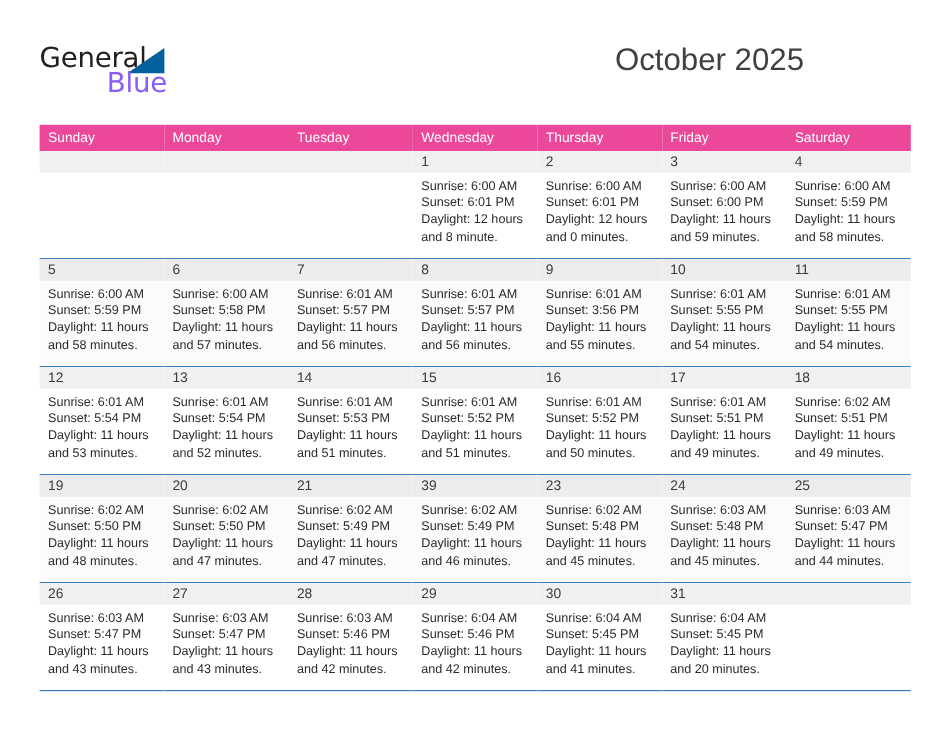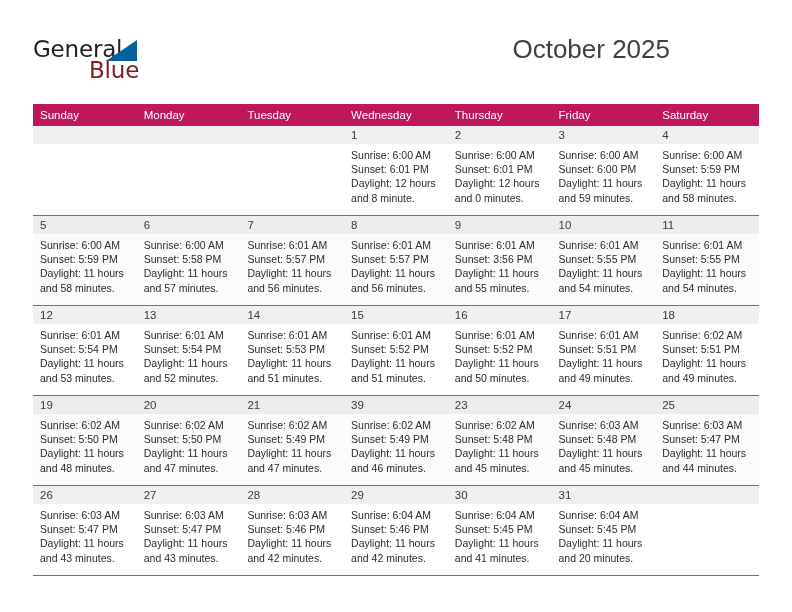--- a/index.html
+++ b/index.html
@@ -43,21 +43,21 @@
     letter-spacing: -0.2px;
     color: #231f20;
     font-family: "DejaVu Sans", sans-serif;
   }
   .logo-blue {
     position: absolute;
     left: 56px;
     top: 21px;
     font-size: 23px;
     letter-spacing: -0.2px;
-    color: #7f1d1d;
+    color: #8b5cf6;
     font-family: "DejaVu Sans", sans-serif;
   }
   .logo-triangle {
     position: absolute;
     left: 73px;
     top: 4px;
     width: 0;
     height: 0;
     border-left: 31px solid transparent;
     border-bottom: 21px solid #05619e;
@@ -87,21 +87,21 @@
   
   .calendar {
     position: absolute;
     left: 33px;
     top: 104px;
     width: 726px;
     border-collapse: collapse;
     table-layout: fixed;
   }
   .calendar th {
-    background: #be185d;
+    background: #ec4899;
     color: #ffffff;
     font-size: 11.5px;
     font-weight: normal;
     text-align: left;
     padding: 5px 0 5px 7px;
     height: 12px;
     border: none;
   }
   .calendar td {
     vertical-align: top;

